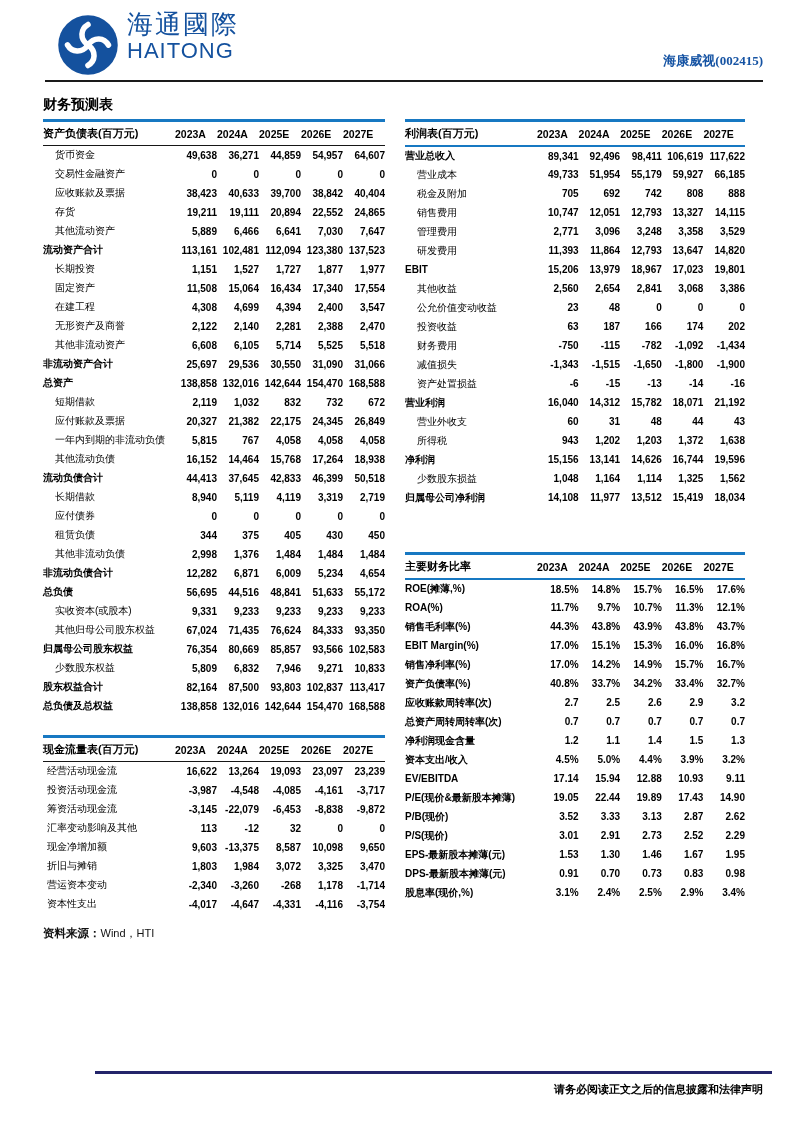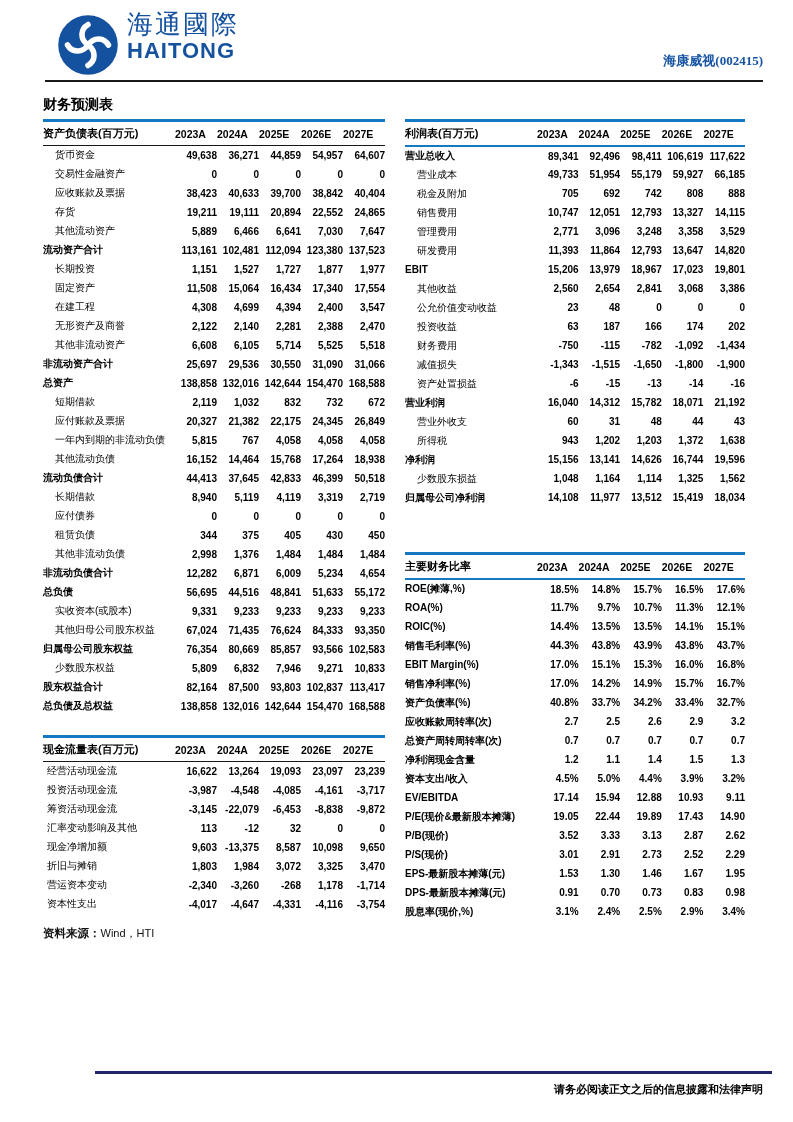--- a/index.html
+++ b/index.html
@@ -12,21 +12,21 @@
   html,body{background:#ffffff;}
   body{
     width:793px;height:1122px;position:relative;overflow:hidden;
     font-family:"Liberation Sans","DejaVu Sans",sans-serif;color:var(--ink);
   }
   
   .logo-wrap{position:absolute;left:57px;top:13px;width:300px;height:64px;}
   .logo-mark{position:absolute;left:0;top:1px;width:62px;height:62px;}
   .logo-text{position:absolute;left:70px;top:-2px;color:var(--logo-blue);line-height:1;}
   .logo-cn{font-size:26px;font-weight:400;letter-spacing:2px;text-align:right;}
-  .logo-en{font-size:22px;font-weight:700;letter-spacing:1px;margin-top:3px;}
+  .logo-en{font-size:22px;font-weight:400;letter-spacing:1px;margin-top:3px;}
   .stock-label{
     position:absolute;right:30px;top:52px;
     font-family:"Liberation Serif","DejaVu Serif",serif;
     font-weight:700;color:#1553a3;font-size:13px;
   }
   .header-rule{position:absolute;left:45px;top:80px;width:718px;height:2px;background:#1a1a1a;}
   
   .page-title{
     position:absolute;left:43px;top:96px;
     font-family:"Liberation Serif","DejaVu Serif",serif;
@@ -562,28 +562,20 @@
         </tr>
         <tr class="bold">
           <td class="label">ROA(%)</td>
           <td class="val">11.7%</td>
           <td class="val">9.7%</td>
           <td class="val">10.7%</td>
           <td class="val">11.3%</td>
           <td class="val">12.1%</td>
         </tr>
         <tr class="bold">
-          <td class="label">ROIC(%)</td>
-          <td class="val">14.4%</td>
-          <td class="val">13.5%</td>
-          <td class="val">13.5%</td>
-          <td class="val">14.1%</td>
-          <td class="val">15.1%</td>
-        </tr>
-        <tr class="bold">
           <td class="label">销售毛利率(%)</td>
           <td class="val">44.3%</td>
           <td class="val">43.8%</td>
           <td class="val">43.9%</td>
           <td class="val">43.8%</td>
           <td class="val">43.7%</td>
         </tr>
         <tr class="bold">
           <td class="label">EBIT Margin(%)</td>
           <td class="val">17.0%</td>

